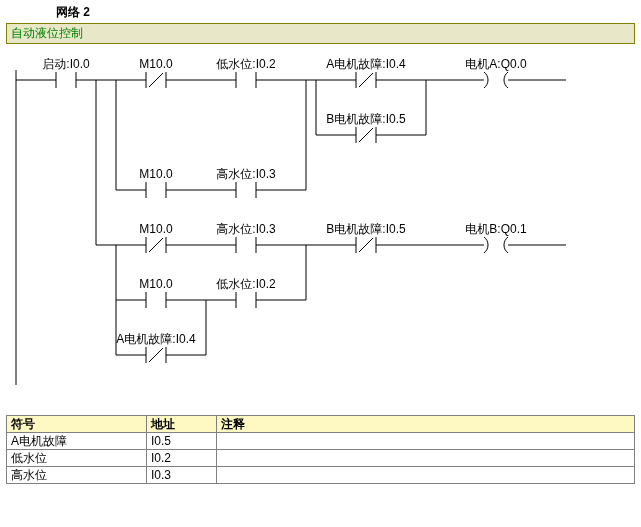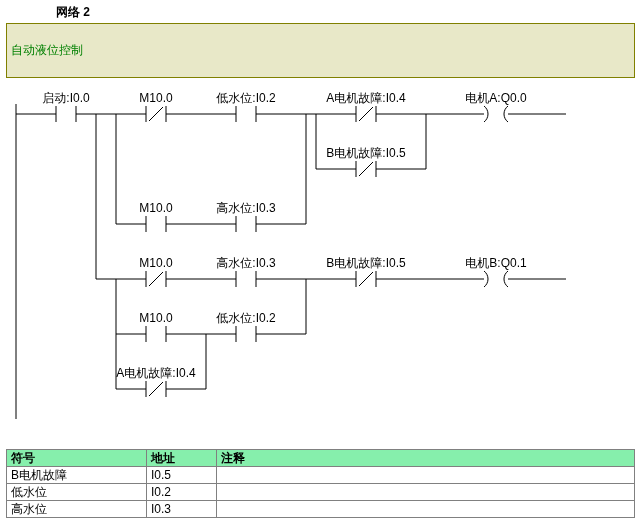--- a/index.html
+++ b/index.html
@@ -17,21 +17,21 @@
   }
   .net-title {
     font-weight: bold;
     margin: 0 0 2px 2px;
     padding-left: 48px;
   }
   .net-desc {
     border: 1px solid #808000;
     background: #e8e8c8;
     color: #008000;
-    padding: 18px 4px;
+    padding: 1px 4px;
     font-family: Liberation Sans, sans-serif;
   }
   .ladder-wrap {
     margin-top: 6px;
     text-decoration: underline;
   }
   .ladder {
     display: block;
   }
   .lbl {
@@ -55,21 +55,21 @@
     padding: 0 4px;
     font-size: 12px;
     font-family: "SimSun", "宋体", Arial, sans-serif;
     text-align: left;
     height: 16px;
     line-height: 16px;
     white-space: nowrap;
     overflow: hidden;
   }
   .symbol-table th {
-    background: #86efac;
+    background: #fef9c3;
     font-weight: bold;
   }
   col.c1 { width: 140px; }
   col.c2 { width: 70px; }
   col.c3 { width: auto; }
 </style>
 </head>
 <body>
 <div class="container">
 
@@ -187,21 +187,21 @@
       </colgroup>
   <thead>
     <tr>
       <th>符号</th>
       <th>地址</th>
       <th>注释</th>
     </tr>
   </thead>
   <tbody>
     <tr>
-          <td>B电机故障</td>
+          <td>A电机故障</td>
           <td>I0.5</td>
           <td></td>
         </tr>
     <tr>
           <td>低水位</td>
           <td>I0.2</td>
           <td></td>
         </tr>
     <tr>
           <td>高水位</td>

